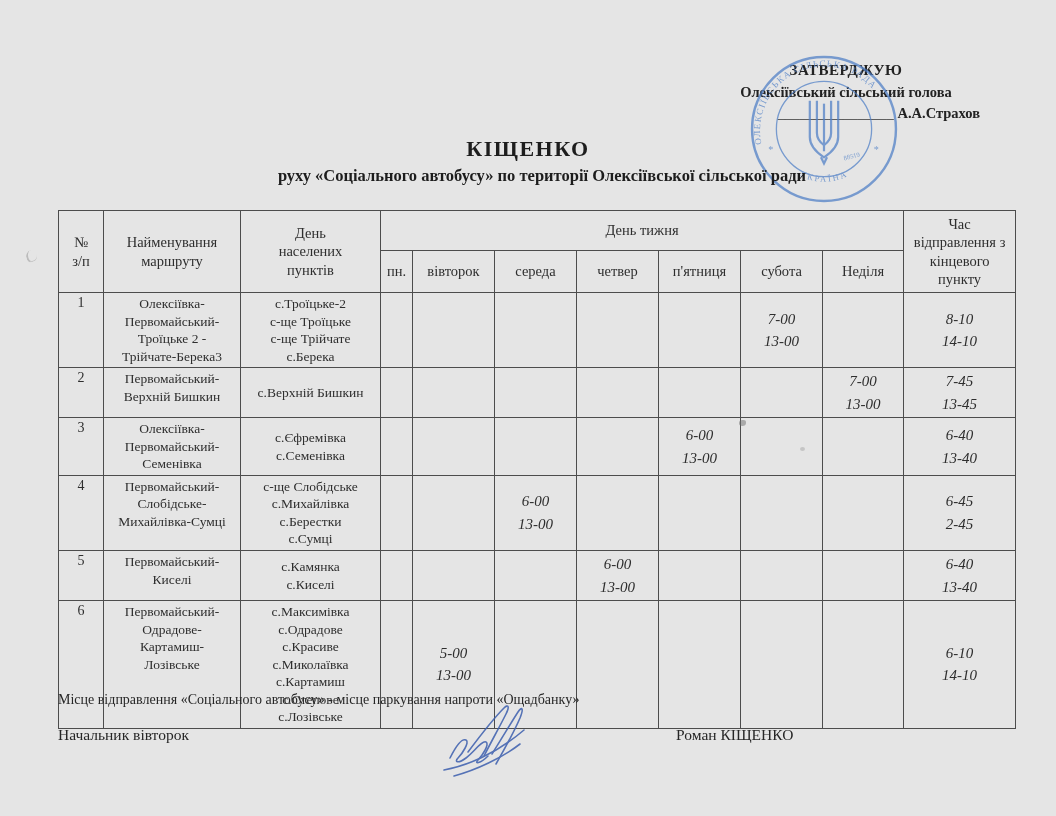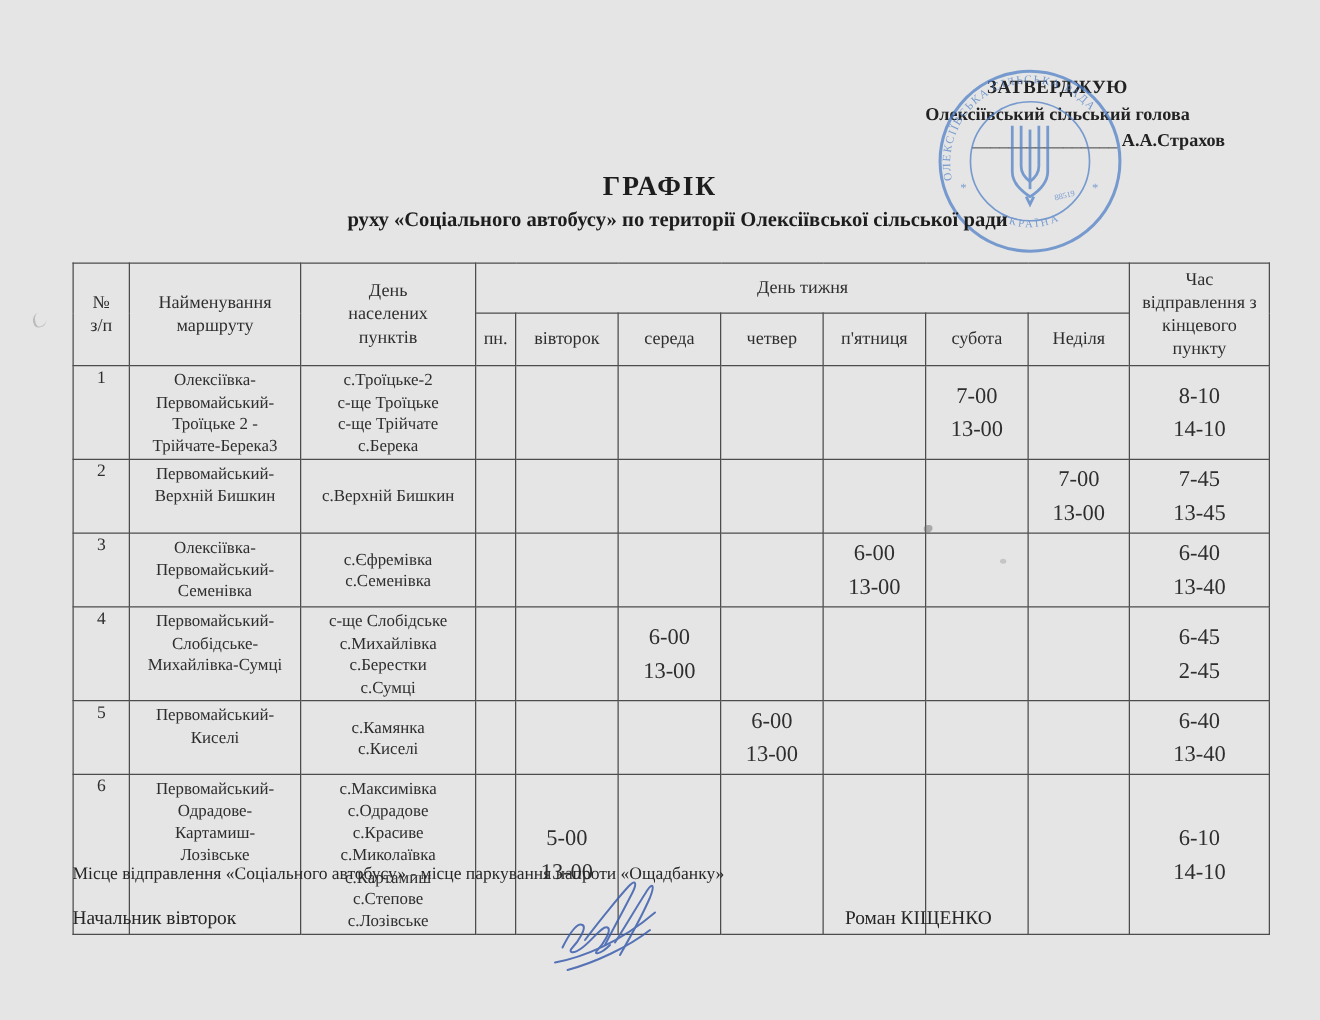--- a/index.html
+++ b/index.html
@@ -34,21 +34,21 @@
     text-align:center;
     font-weight:normal;
     white-space:pre-line;
     overflow:hidden;
   }
   table.sched{border:1.5px solid #3f3f3f;}
   th.hdr{font-size:14.5px;line-height:1.25;vertical-align:middle;}
   td.num{font-size:14px;vertical-align:top;}
   td.route{font-size:13.5px;line-height:1.3;vertical-align:top;}
   td.settl{font-size:13.5px;line-height:1.3;vertical-align:top;}
-  td.time{font-size:18px;line-height:1.5;vertical-align:middle;}
+  td.time{font-size:15px;line-height:1.5;vertical-align:middle;font-style:italic;}
 
   
   .note{position:absolute;left:58px;top:692px;font-size:14px;color:#262626;}
   .foot-left{position:absolute;left:58px;top:726px;font-size:15.5px;color:#262626;}
   .foot-right{position:absolute;left:676px;top:726px;font-size:15.5px;color:#262626;}
   .signature{position:absolute;left:432px;top:696px;width:120px;height:95px;pointer-events:none;}
 
   
   .pencil-mark{position:absolute;left:26px;top:250px;width:9px;height:11px;
     border-left:2px solid #9b9b9b;border-bottom:1px solid #ababab;border-radius:60% 0 50% 40%;
@@ -88,21 +88,21 @@
     </text>
     <text font-size="8.5" font-family="Liberation Serif, serif" fill="#4d7ec6" letter-spacing="2" text-anchor="middle">
       <textPath href="#arcBottom" startOffset="50%">УКРАЇНА</textPath>
     </text>
     <text x="95" y="106" font-size="6.5" fill="#4d7ec6" transform="rotate(-14 95 106)">88519</text>
     <text x="20" y="99" font-size="10" fill="#4d7ec6">*</text>
     <text x="124" y="99" font-size="10" fill="#4d7ec6">*</text>
   </svg>
 
   <div class="titleblock">
-    <div class="title">ГРАФІК</div>
+    <div class="title">КІЩЕНКО</div>
     <div class="subtitle">руху «Соціального автобусу» по території Олексіївської сільської ради</div>
   </div>
 
   <table class="sched">
     <colgroup>
       <col style="width:45px">
         <col style="width:137px">
         <col style="width:140px">
       <col style="width:32px">
         <col style="width:82px">

